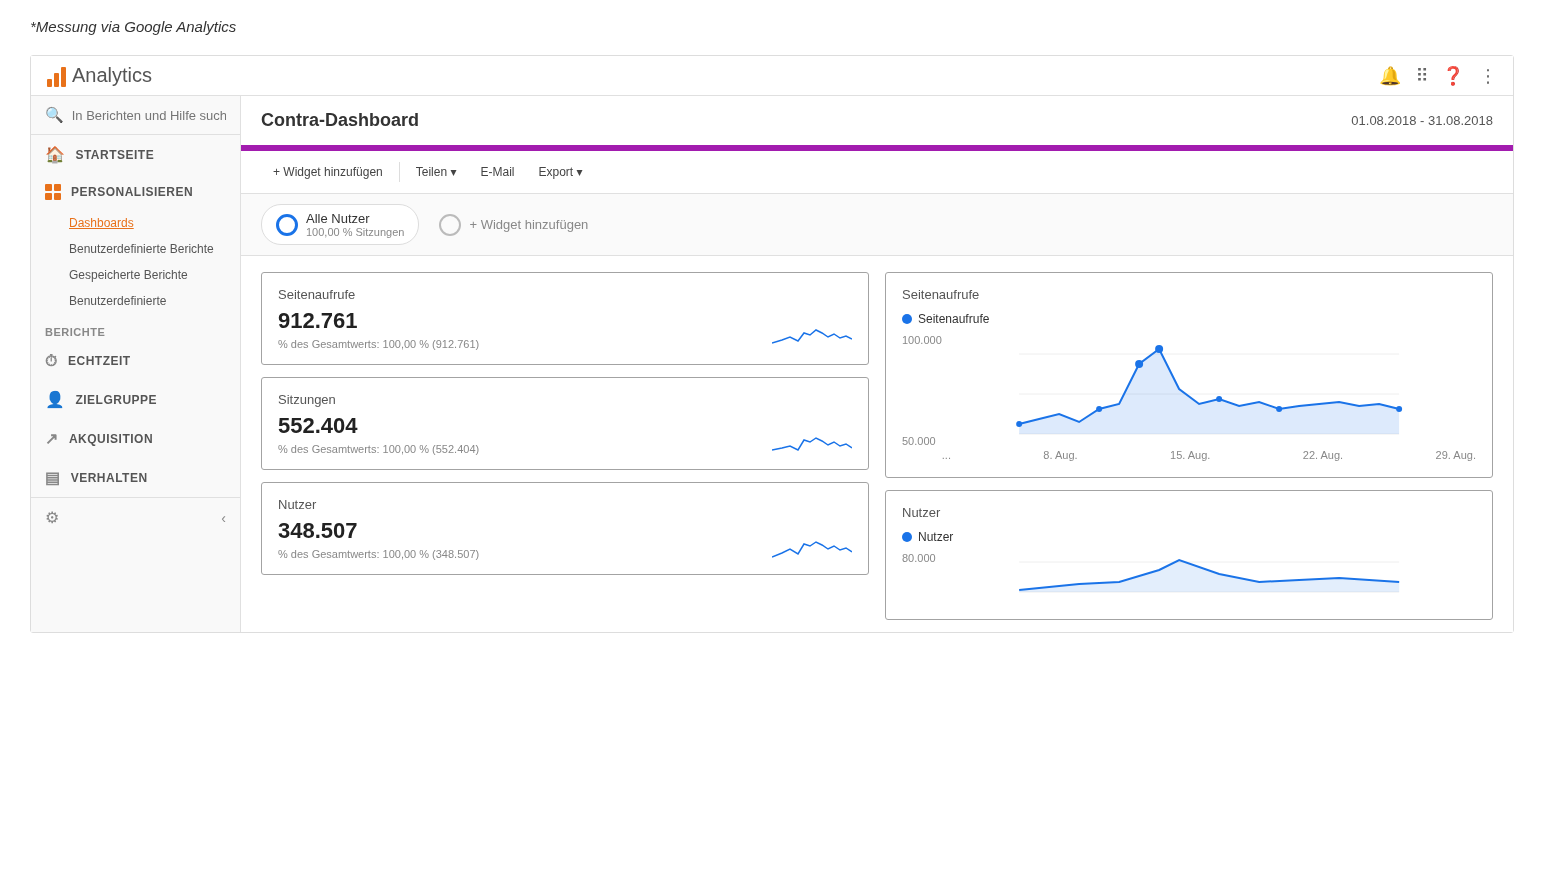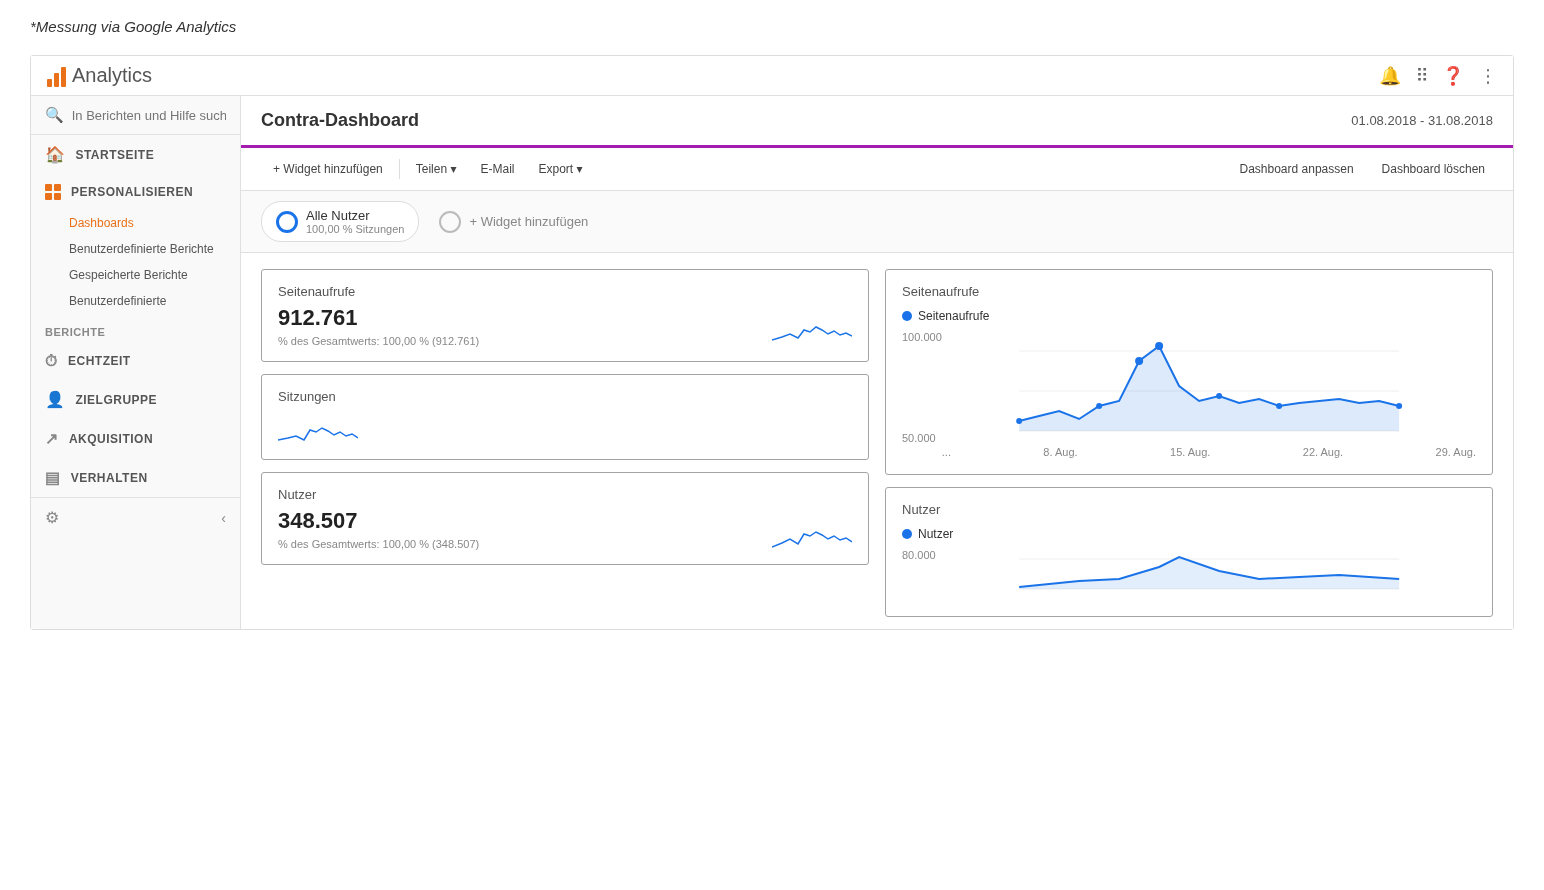--- a/index.html
+++ b/index.html
@@ -151,20 +151,21 @@
     }
 
     .sidebar-sub-item {
       padding: 6px 14px 6px 38px;
       font-size: 12px;
       color: #555;
       cursor: pointer;
     }
     .sidebar-sub-item.active {
       color: #e8711a;
+      text-decoration: underline;
     }
 
     .sidebar-bottom {
       display: flex;
       align-items: center;
       justify-content: space-between;
       padding: 10px 14px;
       border-top: 1px solid #e0e0e0;
       margin-top: auto;
     }
@@ -176,21 +177,21 @@
       flex: 1;
       padding: 0;
       background: #fff;
     }
 
     .content-header {
       display: flex;
       align-items: center;
       justify-content: space-between;
       padding: 14px 20px;
-      border-bottom: 3px solid #a21caf;
+      border-bottom: 6px solid #a21caf;
     }
     .dashboard-title {
       font-size: 18px;
       font-weight: 700;
       color: #333;
     }
     .date-range {
       font-size: 13px;
       color: #555;
     }
@@ -433,24 +434,20 @@
         <span class="date-range">01.08.2018 - 31.08.2018</span>
       </div>
 
       <div class="toolbar">
         <button class="toolbar-btn">+ Widget hinzufügen</button>
         <div class="toolbar-divider"></div>
         <button class="toolbar-btn">Teilen ▾</button>
         <button class="toolbar-btn">E-Mail</button>
         <button class="toolbar-btn">Export ▾</button>
         <div class="toolbar-spacer"></div>
-        <div class="toolbar-right">
-          <button class="toolbar-right-btn">Dashboard anpassen</button>
-          <button class="toolbar-right-btn">Dashboard löschen</button>
-        </div>
       </div>
 
       <div class="segment-bar">
         <div class="segment-pill">
           <div class="segment-circle"></div>
           <div class="segment-info">
             <span class="segment-name">Alle Nutzer</span>
             <span class="segment-pct">100,00 % Sitzungen</span>
           </div>
         </div>
@@ -473,20 +470,24 @@
               </div>
               <svg class="sparkline" viewBox="0 0 80 35">
                 <polyline points="0,28 10,25 18,22 26,26 32,18 38,20 44,15 50,18 56,22 62,19 68,23 74,21 80,24" fill="none" stroke="#1a73e8" stroke-width="1.5"></polyline>
               </svg>
             </div>
           </div>
 
           <div class="single-metric-card">
             <div class="metric-label">Sitzungen</div>
             <div class="metric-inner">
+              <div>
+                <div class="metric-value">552.404</div>
+                <div class="metric-sub">% des Gesamtwerts: 100,00 % (552.404)</div>
+              </div>
               <svg class="sparkline" viewBox="0 0 80 35">
                 <polyline points="0,30 10,28 18,26 26,30 32,20 38,22 44,18 50,21 56,25 62,22 68,26 74,24 80,28" fill="none" stroke="#1a73e8" stroke-width="1.5"></polyline>
               </svg>
             </div>
           </div>
 
           <div class="single-metric-card">
             <div class="metric-label">Nutzer</div>
             <div class="metric-inner">
               <div>

